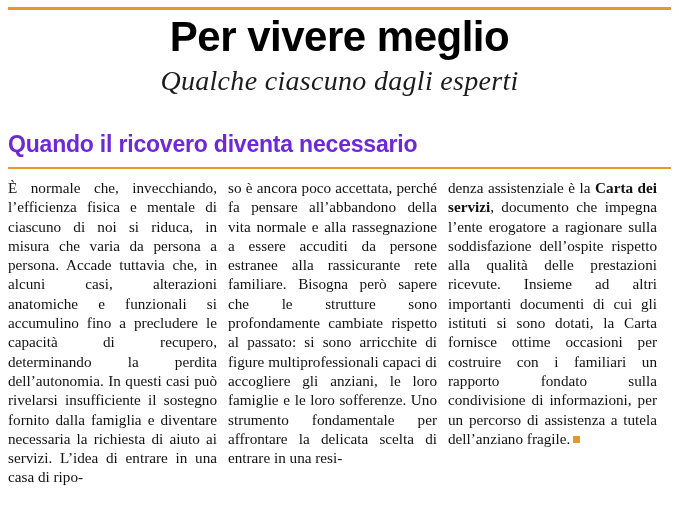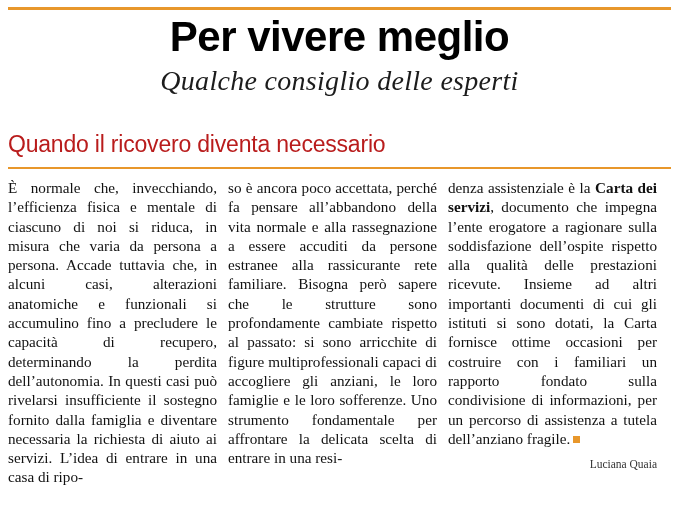--- a/index.html
+++ b/index.html
@@ -50,24 +50,24 @@
     line-height: 34px;
     color: #1c1c1c;
     margin: 4px 0 0 0;
     letter-spacing: 0.3px;
   }
   .section-head {
     position: absolute;
     top: 131px;
     left: 8px;
     font-family: "Liberation Sans", sans-serif;
-    font-weight: normal;
+    font-weight: bold;
     font-size: 23px;
     line-height: 26px;
-    color: #b91c1c;
+    color: #6d28d9;
     letter-spacing: -0.2px;
   }
   .rule-under-head {
     position: absolute;
     top: 167px;
     left: 8px;
     width: 663px;
     height: 2px;
     background: #e8972b;
   }
@@ -114,32 +114,31 @@
 </style>
 </head>
 <body>
 
 <div class="page">
 
   <div class="top-rule"></div>
 
   <div class="header">
     <h1 class="main-title">Per vivere meglio</h1>
-    <div class="subtitle">Qualche consiglio delle esperti</div>
+    <div class="subtitle">Qualche ciascuno dagli esperti</div>
   </div>
 
   <div class="section-head">Quando il ricovero diventa necessario</div>
   <div class="rule-under-head"></div>
 
   <div class="columns">
     <div class="col">
       <p>È normale che, invecchiando, l’efficienza fisica e mentale di ciascuno di noi si riduca, in misura che varia da persona a persona. Accade tuttavia che, in alcuni casi, alterazioni anatomiche e funzionali si accumulino fino a precludere le capacità di recupero, determinando la perdita dell’autonomia. In questi casi può rivelarsi insufficiente il sostegno fornito dalla famiglia e diventare necessaria la richiesta di aiuto ai servizi. L’idea di entrare in una casa di ripo-</p>
     </div>
     <div class="col">
       <p>so è ancora poco accettata, perché fa pensare all’abbandono della vita normale e alla rassegnazione a essere accuditi da persone estranee alla rassicurante rete familiare. Bisogna però sapere che le strutture sono profondamente cambiate rispetto al passato: si sono arricchite di figure multiprofessionali capaci di accogliere gli anziani, le loro famiglie e le loro sofferenze. Uno strumento fondamentale per affrontare la delicata scelta di entrare in una resi-</p>
     </div>
     <div class="col">
       <p><span>denza assistenziale è la </span><b>Carta dei servizi</b><span>, documento che impegna l’ente erogatore a ragionare sulla soddisfazione dell’ospite rispetto alla qualità delle prestazioni ricevute. Insieme ad altri importanti documenti di cui gli istituti si sono dotati, la Carta fornisce ottime occasioni per costruire con i familiari un rapporto fondato sulla condivisione di informazioni, per un percorso di assistenza a tutela dell’anziano fragile.</span><span class="endmark"></span></p>
-      <div class="byline">Luciana Quaia</div>
     </div>
   </div>
 
 </div>
 
 </body></html>

